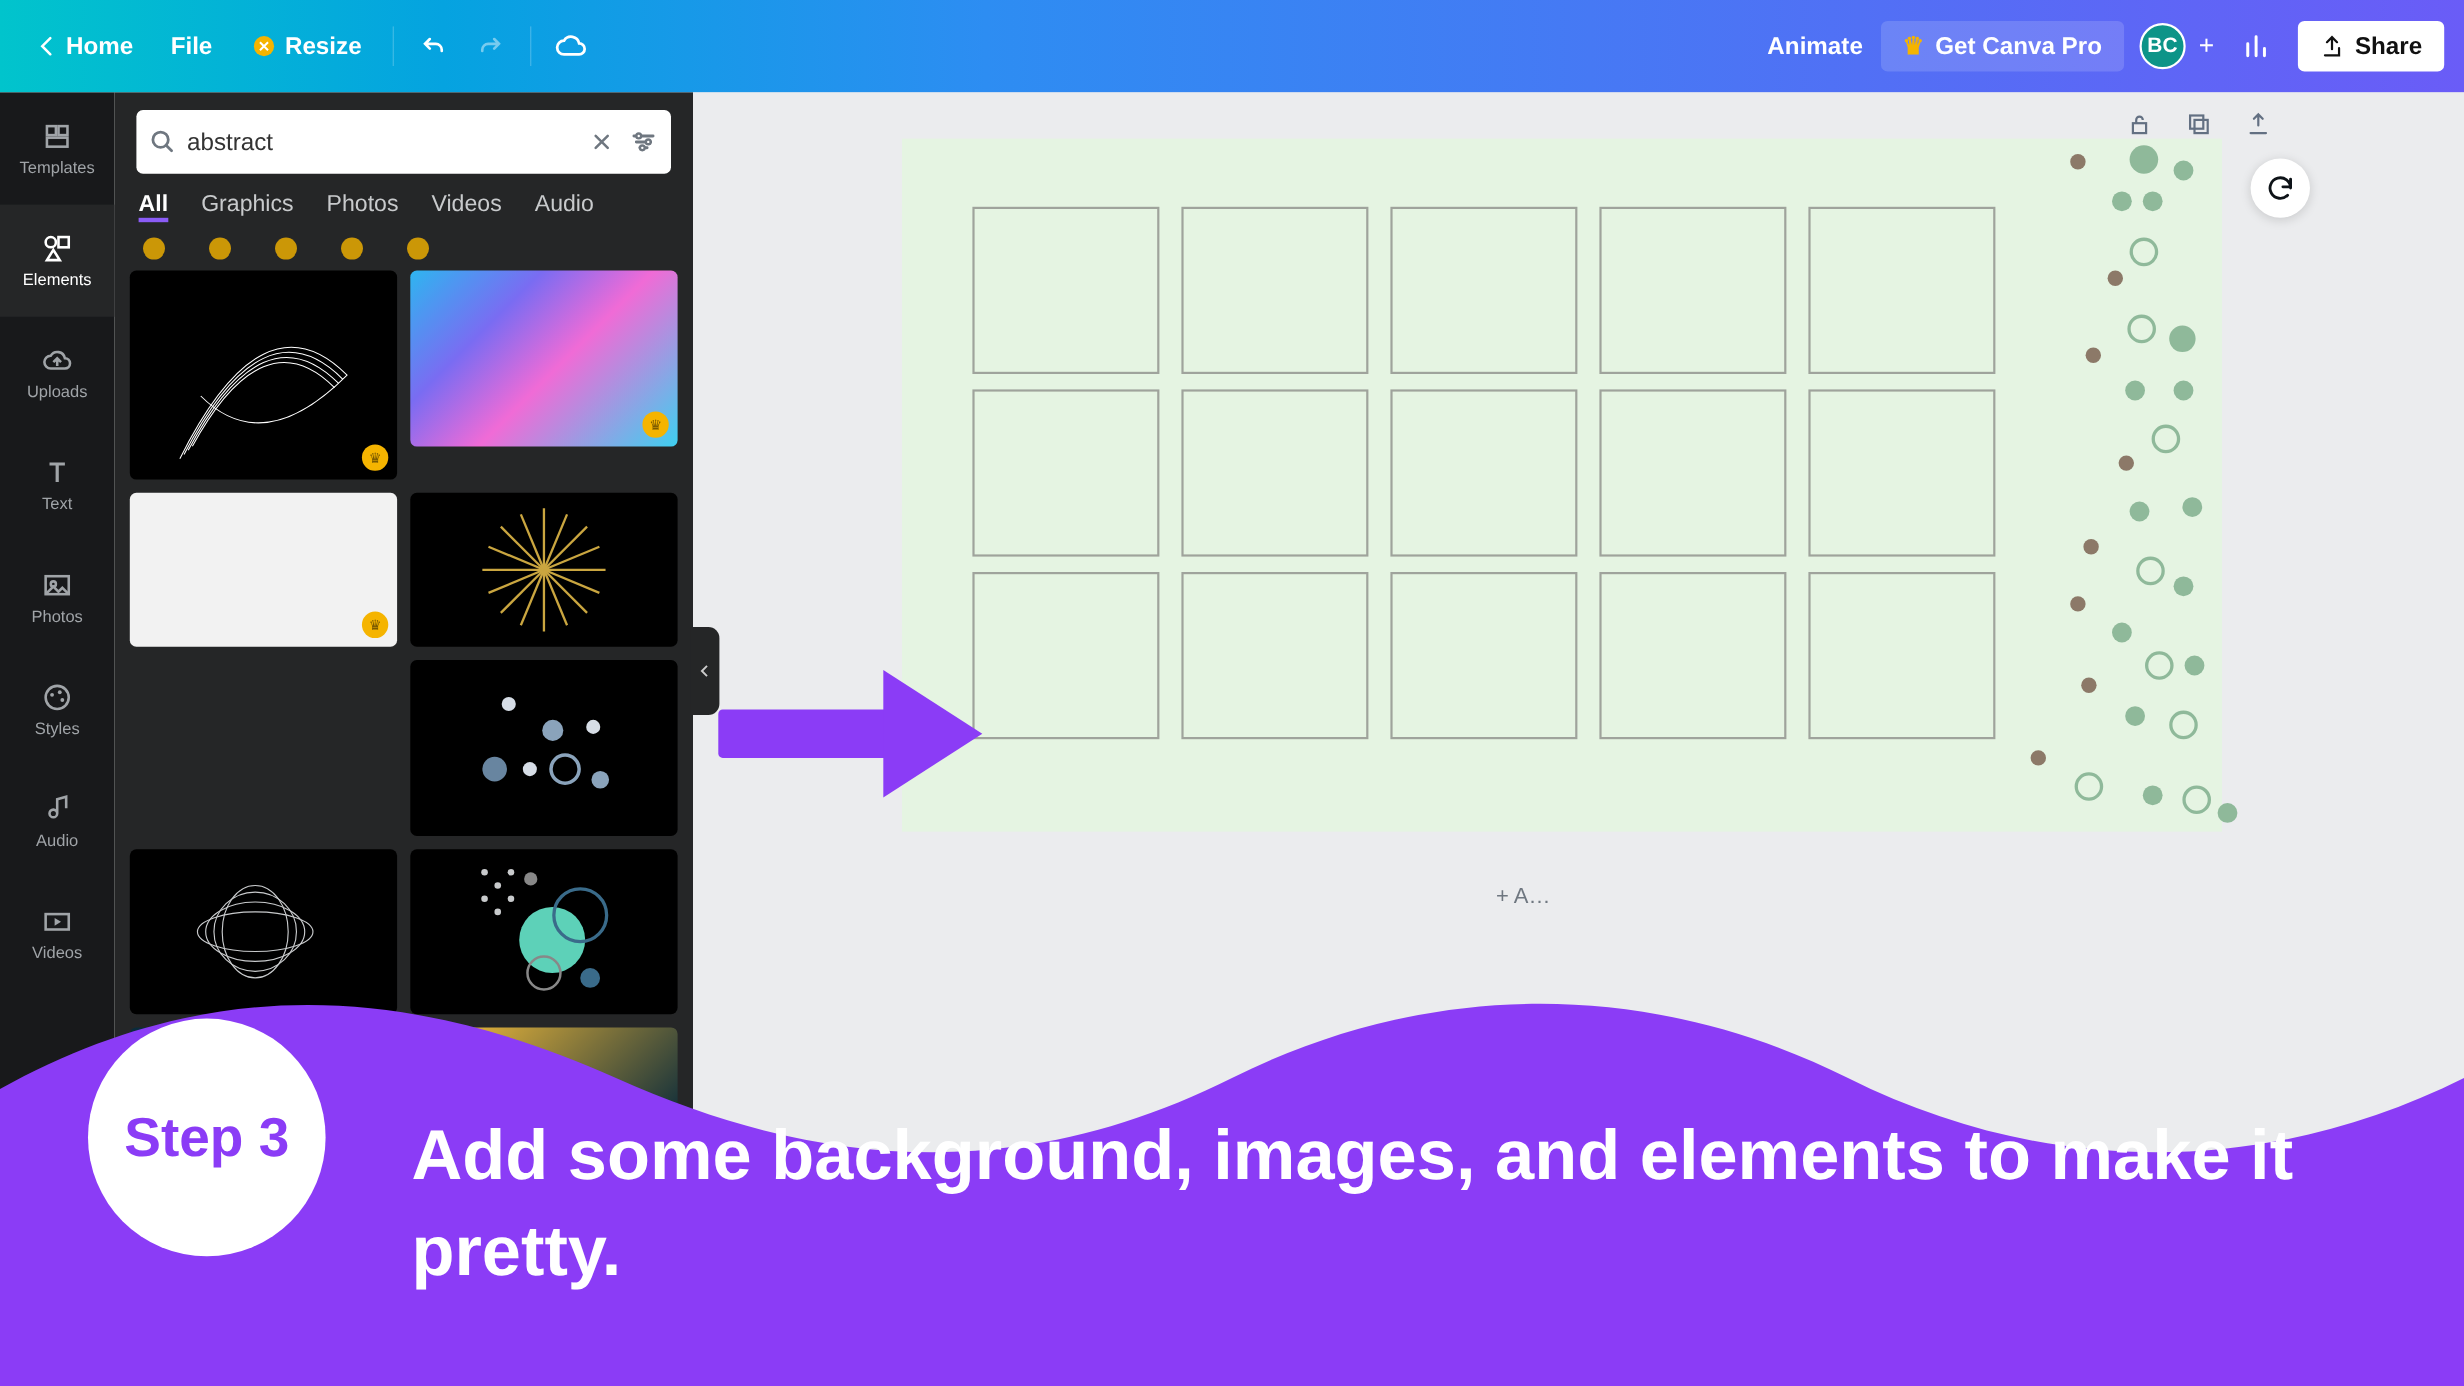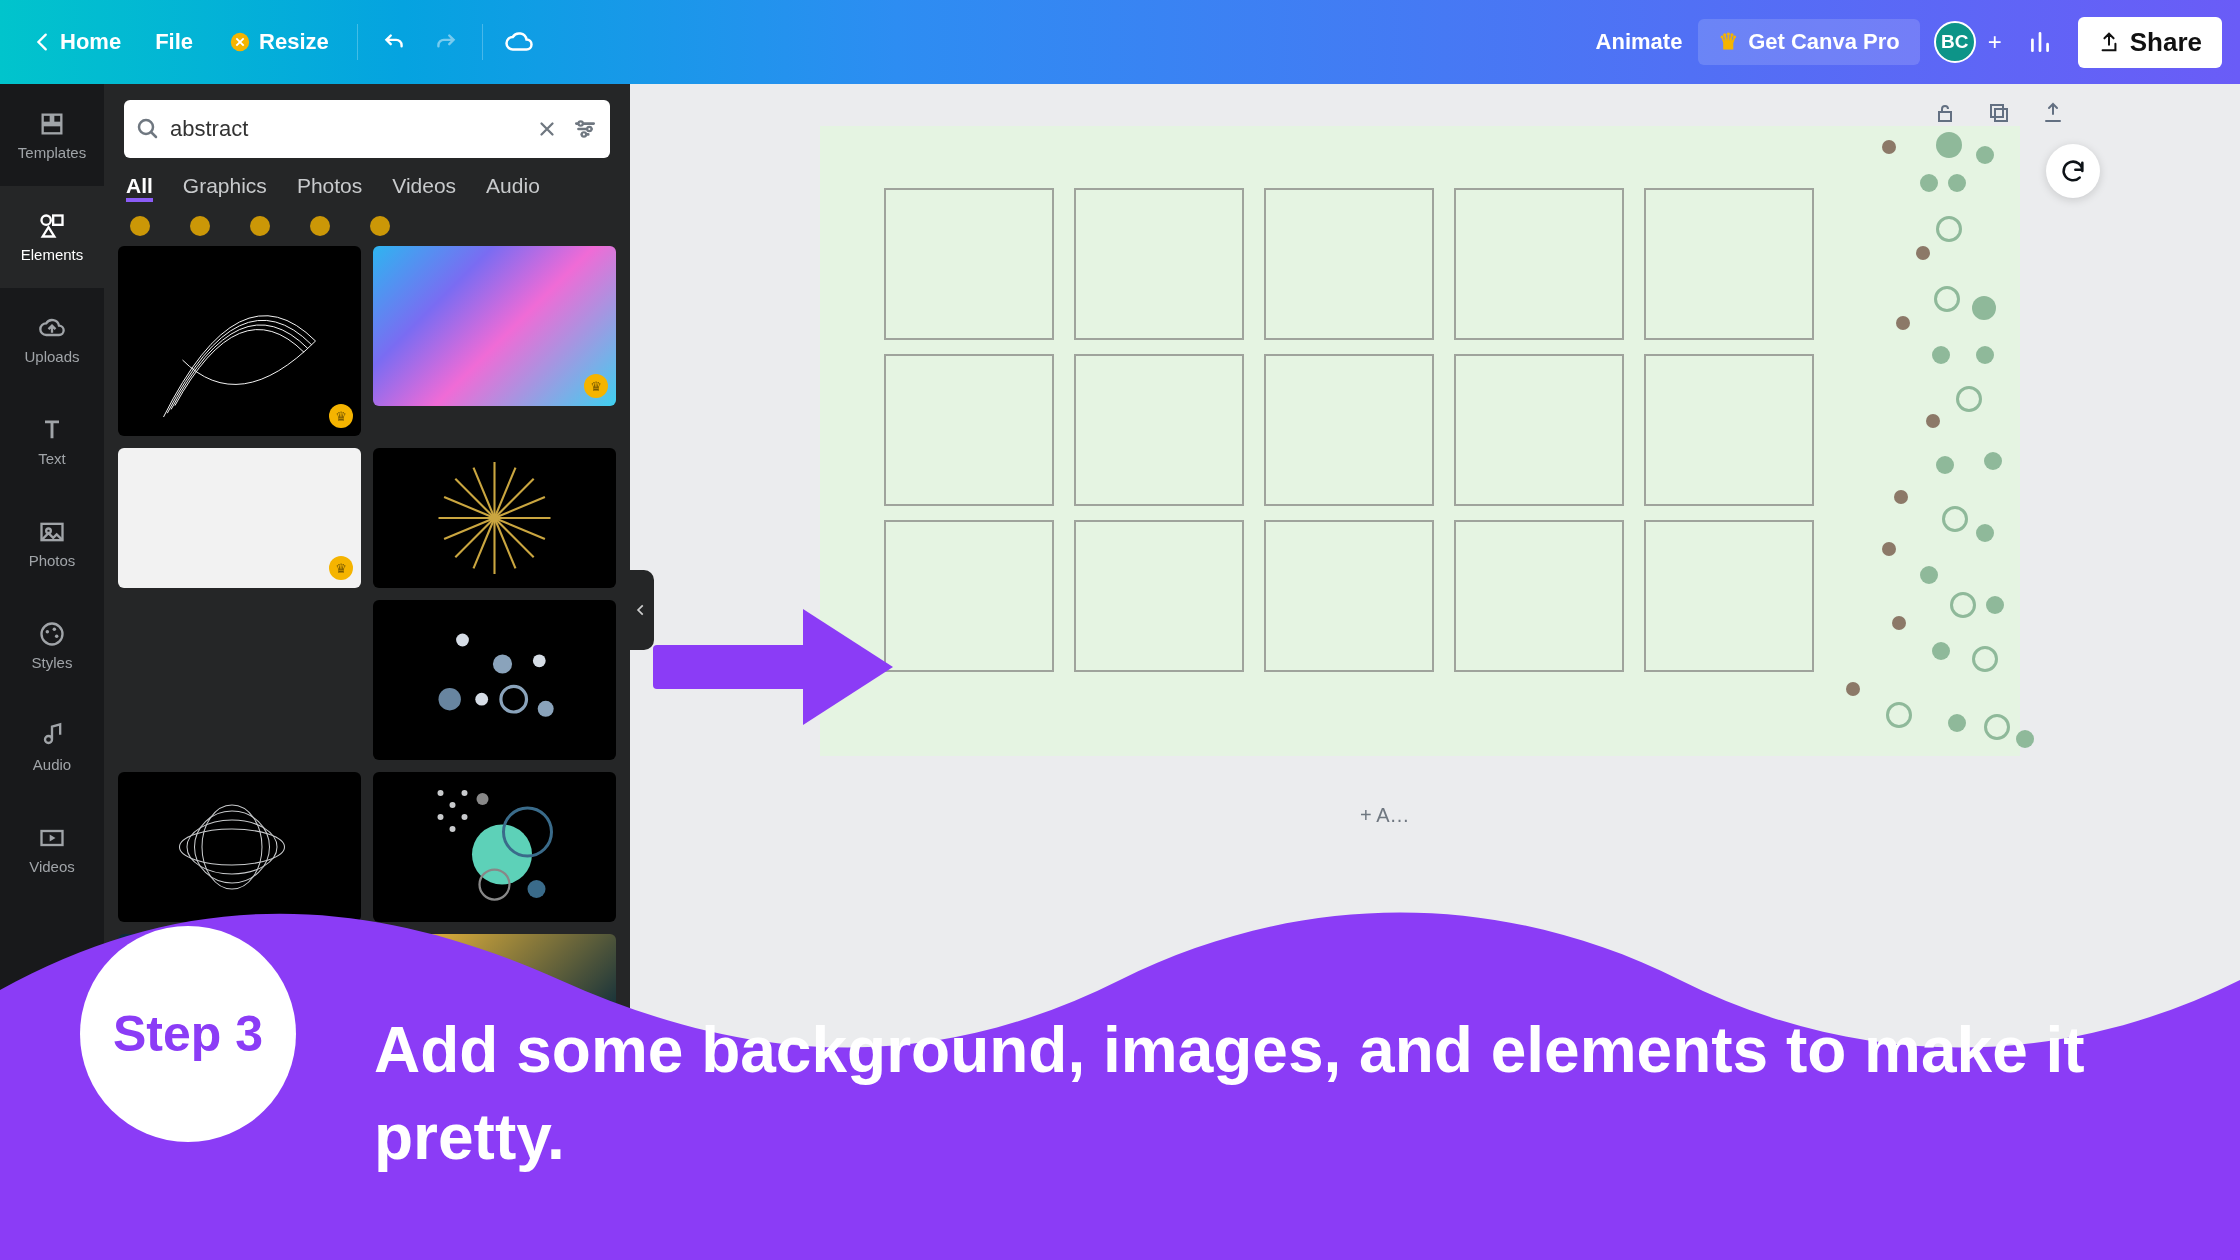--- a/index.html
+++ b/index.html
@@ -9,21 +9,21 @@
 .tb-left { display: flex; align-items: center; gap: 4px; justify-content: space-between; }
 .tb-home { display: flex; align-items: center; gap: 6px; font-weight: 600; font-size: 22px; padding: 8px 14px; border-radius: 6px; cursor: pointer; }
 .tb-btn { font-weight: 600; font-size: 22px; padding: 8px 16px; border-radius: 6px; cursor: pointer; color: #fff; }
 .tb-resize { display: flex; align-items: center; gap: 8px; }
 .tb-icnbtn { width: 48px; height: 48px; display: flex; align-items: center; justify-content: center; cursor: pointer; color: #fff; }
 .tb-sep { width: 1px; height: 36px; background: rgba(255,255,255,0.25); margin: 0 8px; }
 .tb-spacer { flex: 1; }
 .tb-pro { display: flex; align-items: center; gap: 10px; background: rgba(255,255,255,0.15); padding: 10px 20px; border-radius: 6px; font-weight: 600; font-size: 22px; cursor: pointer; }
 .tb-avatar { width: 42px; height: 42px; border-radius: 50%; background: #0d9488; color: #ffffff; display: flex; align-items: center; justify-content: center; font-weight: 700; font-size: 19px; border: 2px solid #fff; margin-left: 14px; }
 .tb-plus { width: 30px; font-size: 24px; text-align: center; cursor: pointer; margin-left: 4px; }
-.tb-share { background: #fff; color: #111; padding: 10px 20px; border-radius: 6px; font-weight: 700; font-size: 26px; display: flex; align-items: center; gap: 10px; margin-left: 14px; cursor: pointer; }
+.tb-share { background: #fff; color: #111; padding: 10px 20px; border-radius: 6px; font-weight: 700; font-size: 22px; display: flex; align-items: center; gap: 10px; margin-left: 14px; cursor: pointer; }
 
 .body { display: flex; height: calc(100% - 84px); }
 
 .nav { width: 104px; background: #18191b; display: flex; flex-direction: column; font-size: 15px; color: #a0a4a8; }
 .nav-item { height: 102px; display: flex; flex-direction: column; align-items: center; justify-content: center; gap: 6px; cursor: pointer; }
 .nav-item.active { background: #252627; color: #fff; }
 
 .panel { width: 526px; background: #252627; display: flex; flex-direction: column; }
 .search-row { padding: 16px 20px 10px; }
 .search { background: #fff; border-radius: 6px; height: 58px; display: flex; align-items: center; padding: 0 12px; gap: 10px; }

